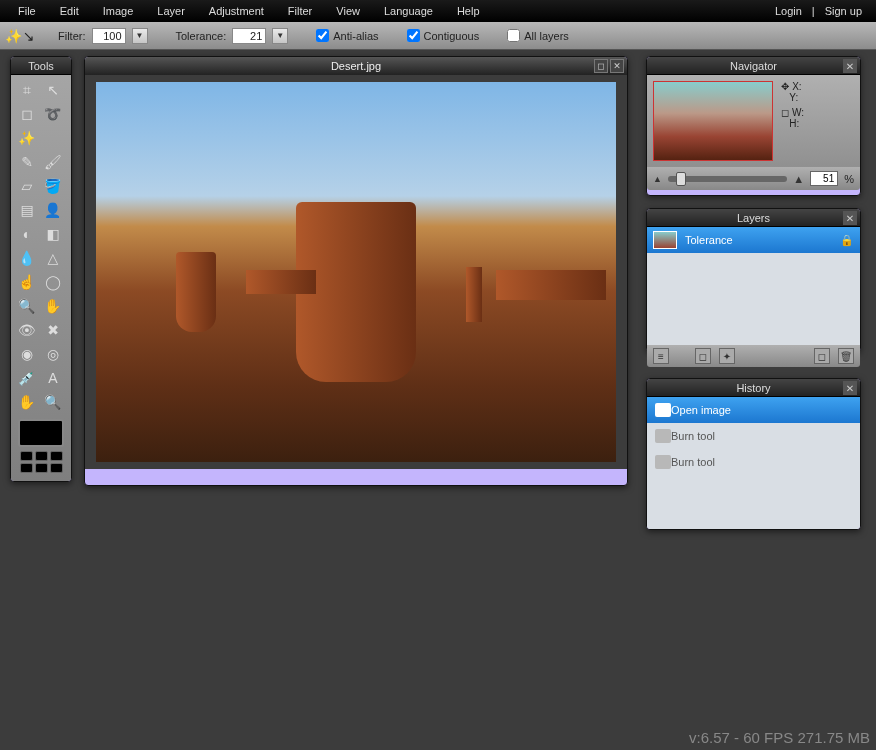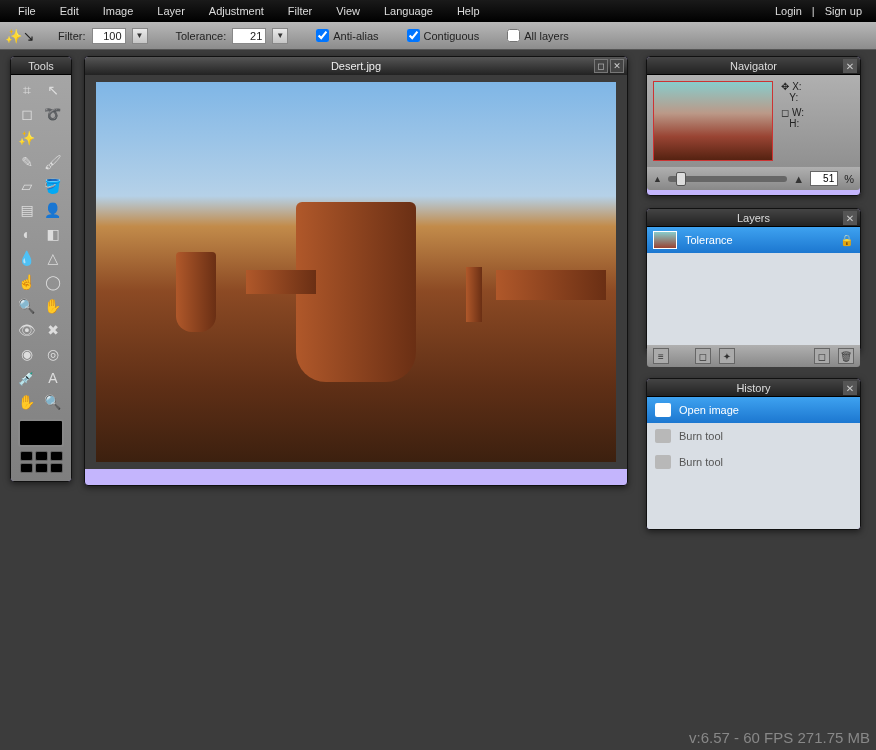--- a/index.html
+++ b/index.html
@@ -127,21 +127,21 @@
 .nav-zoom .zbox { width:28px; background:#fff; border:1px solid #666; font-size:10px; padding:1px 3px; text-align:right; color:#000;}
 .layers { top: 158px; right:15px; width:215px; height:144px;}
 .layers-body { background:#d9dee4; height:118px;}
 .layer-row { background: linear-gradient(#3ea2f0,#1c77d0); color:#fff; height:26px; display:flex; align-items:center; padding: 0 6px; gap:8px; font-size:11px;}
 .layer-thumb { width:24px; height:18px; background: linear-gradient(to bottom,#8cc,#943); border:1px solid #fff;}
 .layer-lock { margin-left:auto; font-size:11px;}
 .layers-footer { height:22px; background:linear-gradient(#b0b0b0,#888); display:flex; align-items:center; padding:0 6px; gap:8px; border-radius:0 0 3px 3px;}
 .lbtn { width:16px; height:16px; background:#aaa; border:1px solid #666; cursor:pointer; display:flex;align-items:center;justify-content:center;font-size:10px;color:#333;}
 .history { top: 328px; right:15px; width:215px; height:152px;}
 .history-body { background:#d9dee4; height:132px; border-radius:0 0 3px 3px;}
-.hist-row { height:26px; display:flex; align-items:center; gap:8px; padding:0 8px; font-size:11px; color:#555;}
+.hist-row { height:26px; display:flex; align-items:center; gap:0; padding:0 8px; font-size:11px; color:#555;}
 .hist-row.active { background: linear-gradient(#3ea2f0,#1c77d0); color:#fff;}
 .hist-icon { width:16px; height:14px; background:#b8b8b8; border-radius:2px;}
 .hist-row.active .hist-icon { background:#fff;}
 .footer-status {
   position:absolute; right:6px; bottom:4px; color:#888; font-size:15px;
 }
 .toolbaricon { width:20px; height:20px; display:flex;align-items:center;justify-content:center;}
 .chk { display:flex; align-items:center; gap:4px;}
 .chk input { width:13px; height:13px;}
 .ti { font-size:14px; line-height:1; }

